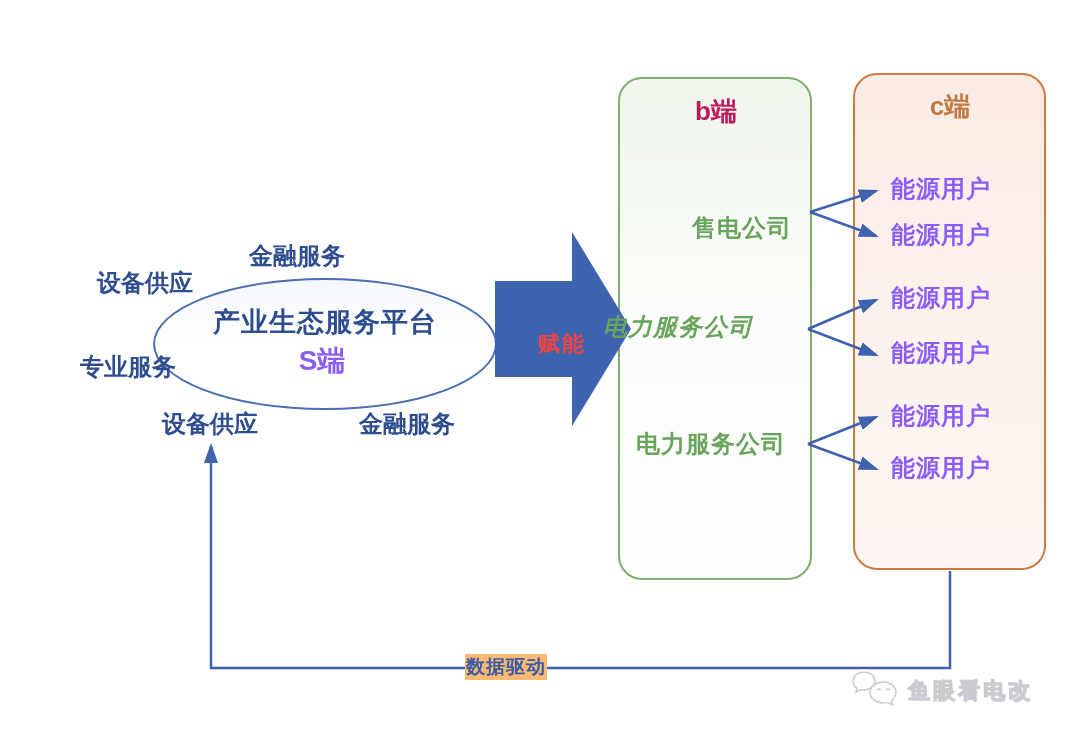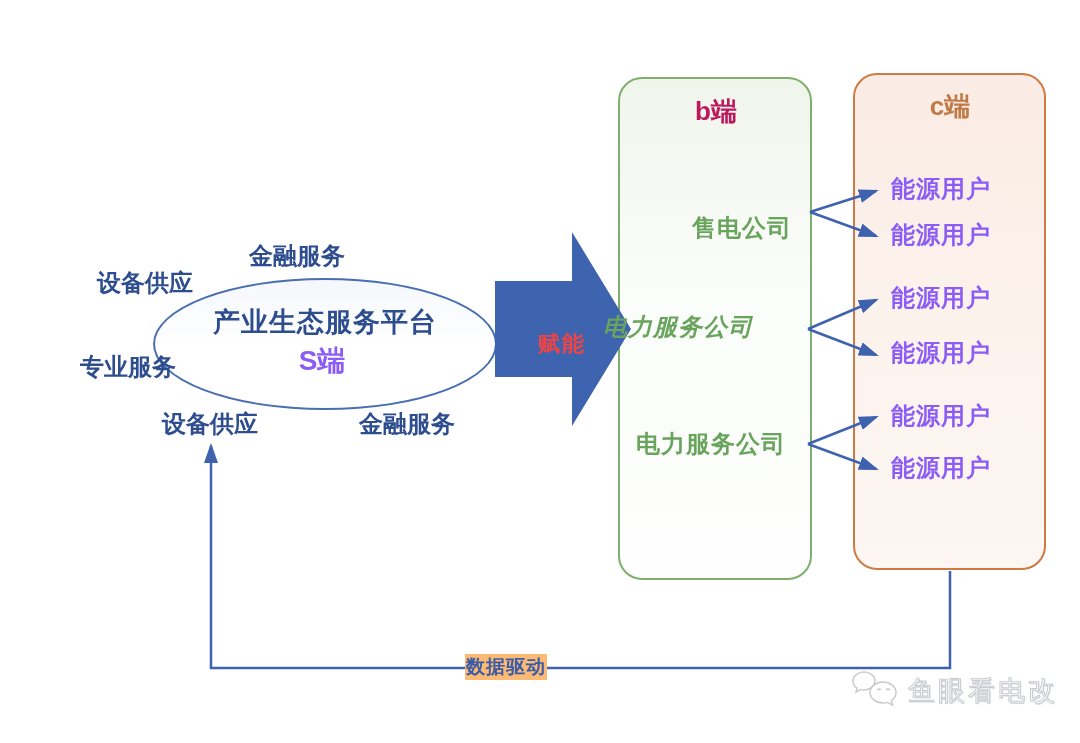--- a/index.html
+++ b/index.html
@@ -96,21 +96,21 @@
     font-size: 19px; font-weight: bold; color: #3A5CA8;
     background: #fdba74; padding: 0 1px; z-index: 3; letter-spacing: 1px;
   }
 
   
   .watermark {
     position: absolute; left: 850px; top: 668px;
     display: flex; align-items: center; gap: 8px; z-index: 4;
   }
   .wm-text {
-    font-size: 27px; font-weight: normal; color: #ffffff;
+    font-size: 22px; font-weight: bold; color: #ffffff;
     -webkit-text-stroke: 1px #C9CBD1;
     text-shadow: 1px 1px 1px #d8d9dc;
     letter-spacing: 3px; white-space: nowrap;
   }
 </style>
 </head>
 <body>
 
 <div id="canvas">
 

